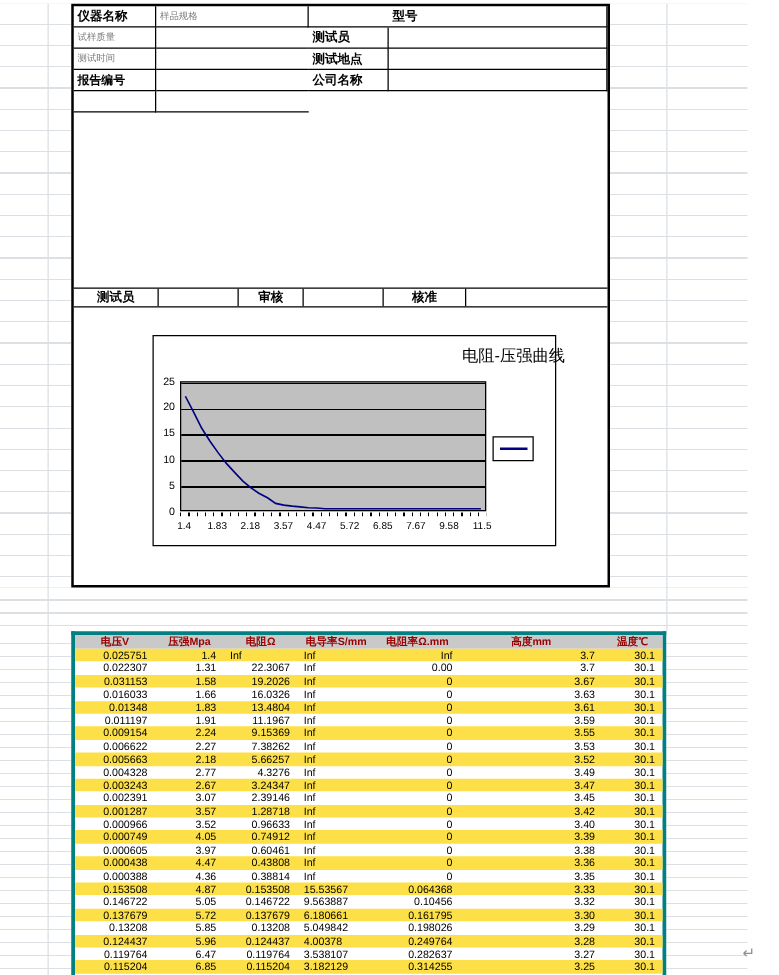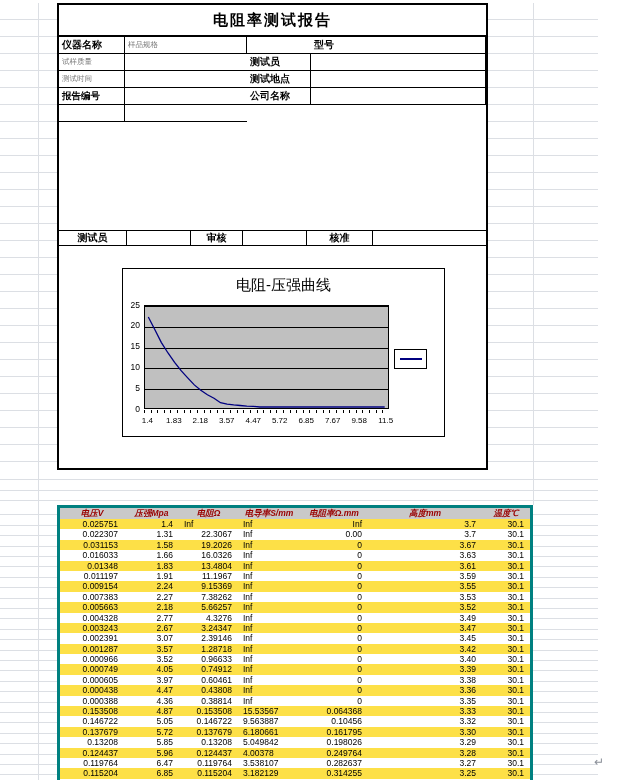--- a/index.html
+++ b/index.html
@@ -27,37 +27,37 @@
                font-weight:bold; font-size:13px; letter-spacing:5px; }
   .sign-row { position:absolute; left:0; top:225px; width:100%; height:16px;
               border-top:1px solid #000; border-bottom:1px solid #000;
               display:grid; grid-template-columns:68px 64px 52px 64px 66px 1fr; }
   .sign-row > div { border-right:1px solid #000; display:flex; align-items:center; justify-content:center;
                     font-weight:bold; font-size:10px; }
   .sign-row > div:last-child { border-right:none; }
 
   
   .chart-box { position:absolute; left:63px; top:263px; width:323px; height:169px; border:1px solid #000; background:#fff; }
-  .chart-title { position:absolute; top:7px; left:0; width:100%; text-align:center; font-size:15px; color:#000; }
+  .chart-title { position:absolute; top:7px; left:8px; width:100%; text-align:right; font-size:13px; color:#000; }
   .chart-plot { position:absolute; left:21px; top:36px; width:245px; height:104px; background:#c0c0c0;
                 border:1px solid #000;
                 background-image:repeating-linear-gradient(to bottom, #000 0 1px, transparent 1px 20.8px); }
   .chart-plot svg { position:absolute; left:0; top:0; }
   .chart-ylabels span { position:absolute; left:0; width:17px; text-align:right; font-size:8.5px; line-height:9px; }
   .chart-ticks { position:absolute; left:21px; top:141px; width:245px; height:3px;
                  background:repeating-linear-gradient(to right, #000 0 1px, transparent 1px 6.62px); }
   .chart-xlabels span { position:absolute; top:147px; transform:translateX(-50%); font-size:8px; white-space:nowrap; }
   .chart-legend { position:absolute; left:271px; top:80px; width:33px; height:20px; border:1px solid #000; background:#fff;
                   display:flex; align-items:center; justify-content:center; }
   .chart-legend .line-sample { width:22px; height:0; border-top:2px solid #000080; }
 
   
   .dtable { position:absolute; left:57px; top:505px; width:476px; border:3px solid #008080; border-bottom:none; background:#fff; }
   .trow { display:grid; grid-template-columns:64px 55px 59px 62px 68px 114px 1fr; height:10.4px; }
-  .trow.head { height:11px; background:#c9c9c9;font-style:italic; }
+  .trow.head { height:11px; background:#c9c9c9; }
   .trow.head > div { color:#990000; font-weight:bold; font-size:8.5px; line-height:11px; text-align:center; overflow:hidden; white-space:nowrap; }
   .trow > div { font-size:8.5px; line-height:10.4px; overflow:hidden; white-space:nowrap; }
   .trow.odd { background:#fde047; }
   .c-r { text-align:right; padding-right:6px; }
   .c-l { text-align:left; padding-left:5px; }
 
   .return-mark { position:absolute; left:594px; top:755px; font-size:12px; color:#8a8f98; }
 </style>
 </head>
 <body>
@@ -66,21 +66,20 @@
 
   <div class="grid-h" style="left:0; top:3px; width:57px; height:464px;"></div>
   <div class="grid-h" style="left:488px; top:3px; width:110px; height:464px;"></div>
   <div class="grid-h-fine" style="left:0; top:470px; width:598px; height:35px;"></div>
   <div class="grid-h-fine" style="left:0; top:505px; width:57px; height:275px;"></div>
   <div class="grid-h-fine" style="left:533px; top:505px; width:65px; height:275px;"></div>
   <div class="grid-v" style="left:38px; top:3px; height:777px;"></div>
   <div class="grid-v" style="left:533px; top:3px; height:502px;"></div>
 
   <div class="doc">
-    <div class="doc-title">电阻率测试报告</div>
 
     <div class="form">
       <div class="fc-l">仪器名称</div>
       <div class="fc-l2">样品规格</div>
       <div class="fc-v2"></div>
 
       <div class="fc-l">型号</div>
       <div class="fc-l2">试样质量</div>
       <div class="fc-v2"></div>
 
@@ -211,21 +210,21 @@
       <div class="trow odd">
         <div class="c-r">0.009154</div>
         <div class="c-r">2.24</div>
         <div class="c-r">9.15369</div>
         <div class="c-l">Inf</div>
         <div class="c-r">0</div>
         <div class="c-r">3.55</div>
         <div class="c-r">30.1</div>
       </div>
       <div class="trow">
-        <div class="c-r">0.007383</div>
+        <div class="c-r">0.006622</div>
         <div class="c-r">2.27</div>
         <div class="c-r">7.38262</div>
         <div class="c-l">Inf</div>
         <div class="c-r">0</div>
         <div class="c-r">3.53</div>
         <div class="c-r">30.1</div>
       </div>
       <div class="trow odd">
         <div class="c-r">0.005663</div>
         <div class="c-r">2.18</div>

